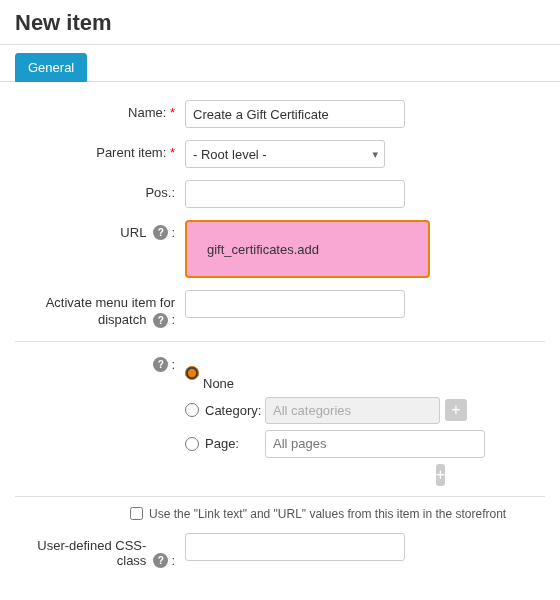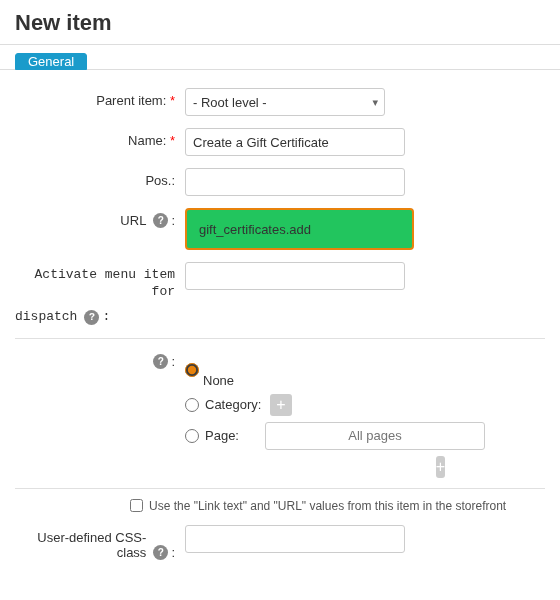--- a/index.html
+++ b/index.html
@@ -24,21 +24,21 @@
       color: #333;
     }
 
     .tab-bar {
       padding: 8px 15px 0 15px;
       border-bottom: 1px solid #ddd;
     }
 
     .tab-button {
       display: inline-block;
-      padding: 0 12px;
+      padding: 6px 12px;
       background: #1a9bcb;
       color: #fff;
       border: 1px solid #1a9bcb;
       border-radius: 3px 3px 0 0;
       cursor: pointer;
       font-size: 13px;
       font-weight: normal;
       margin-bottom: -1px;
     }
 
@@ -106,24 +106,24 @@
       top: 50%;
       transform: translateY(-50%);
       pointer-events: none;
       font-size: 11px;
       color: #666;
     }
 
     .url-input-wrap {
       border: 2px solid #e8820c;
       border-radius: 4px;
-      padding: 5px;
+      padding: 13px;
       display: inline-flex;
       align-items: center;
-      background: #22c55e;
+      background: #f9a8d4;
     }
 
     .url-input-wrap input[type="text"] {
       border: none;
       outline: none;
       width: 215px;
       background: transparent;
     }
 
     .help-icon {
@@ -253,66 +253,65 @@
 
     .page-input {
       width: 175px;
       height: 27px;
       border: 1px solid #ccc;
       border-radius: 3px;
       background: #f0f0f0;
       color: #aaa;
       font-size: 13px;
       padding: 3px 7px;
-      text-align: center;
     }
 
     .user-css-input {
       width: 215px;
     }
   </style>
 </head>
 <body>
 
 <div class="page-header">
   <h1 class="page-title">New item</h1>
 </div>
 
 <div class="tab-bar">
   <button class="tab-button">General</button>
 </div>
 
 <div class="form-area">
+
+  <div class="form-row">
+    <div class="form-label">
+      <span>Name:</span>
+      <span class="required">*</span>
+    </div>
+    <div class="form-control-wrap">
+      <input type="text" value="Create a Gift Certificate" style="">
+    </div>
+  </div>
 
   <div class="form-row">
     <div class="form-label">
       <span>Parent item:</span>
       <span class="required">*</span>
     </div>
     <div class="form-control-wrap">
       <div class="select-wrap">
         <select>
           <option>- Root level -</option>
         </select>
       </div>
     </div>
   </div>
 
   <div class="form-row">
     <div class="form-label">
-      <span>Name:</span>
-      <span class="required">*</span>
-    </div>
-    <div class="form-control-wrap">
-      <input type="text" value="Create a Gift Certificate" style="">
-    </div>
-  </div>
-
-  <div class="form-row">
-    <div class="form-label">
       <span>Pos.:</span>
     </div>
     <div class="form-control-wrap">
       <input type="text" style="">
     </div>
   </div>
 
   <div class="form-row">
     <div class="form-label">
       <div class="label-with-help">
@@ -323,21 +322,21 @@
     </div>
     <div class="form-control-wrap">
       <div class="url-input-wrap">
         <input type="text" value="gift_certificates.add" style="">
       </div>
     </div>
   </div>
 
   <div class="form-row">
     <div class="form-label dispatch-label">
-      <div class="label-with-help" style="justify-content: flex-end; flex-direction: column; align-items: flex-start; gap:8px;font-family:Liberation Mono, monospace;">
+      <div class="label-with-help" style="justify-content: flex-end; flex-direction: column; align-items: flex-end; gap:0;">
         <span>Activate menu item for</span>
         <div style="display:flex;align-items:center;gap:3px;">
           <span>dispatch</span>
           <span class="help-icon">?</span>
           <span>:</span>
         </div>
       </div>
     </div>
     <div class="form-control-wrap">
       <input type="text" style="">
@@ -357,20 +356,25 @@
       <input type="radio" name="submenu" id="radio-none" checked="" style="">
       <span class="none-label">None</span>
     </div>
   </div>
 
   <div class="category-row">
     <div class="radio-wrap">
       <input type="radio" name="submenu" id="radio-category" style="">
       <label for="radio-category">Category:</label>
     </div>
+    <div class="cat-select-wrap">
+      <select class="cat-select">
+        <option>All categories</option>
+      </select>
+    </div>
     <button class="add-btn">+</button>
   </div>
 
   <div class="page-row">
     <div class="radio-wrap">
       <input type="radio" name="submenu" id="radio-page" style="">
       <label for="radio-page">Page:</label>
     </div>
     <input type="text" class="page-input" placeholder="All pages" style="">
   </div>

